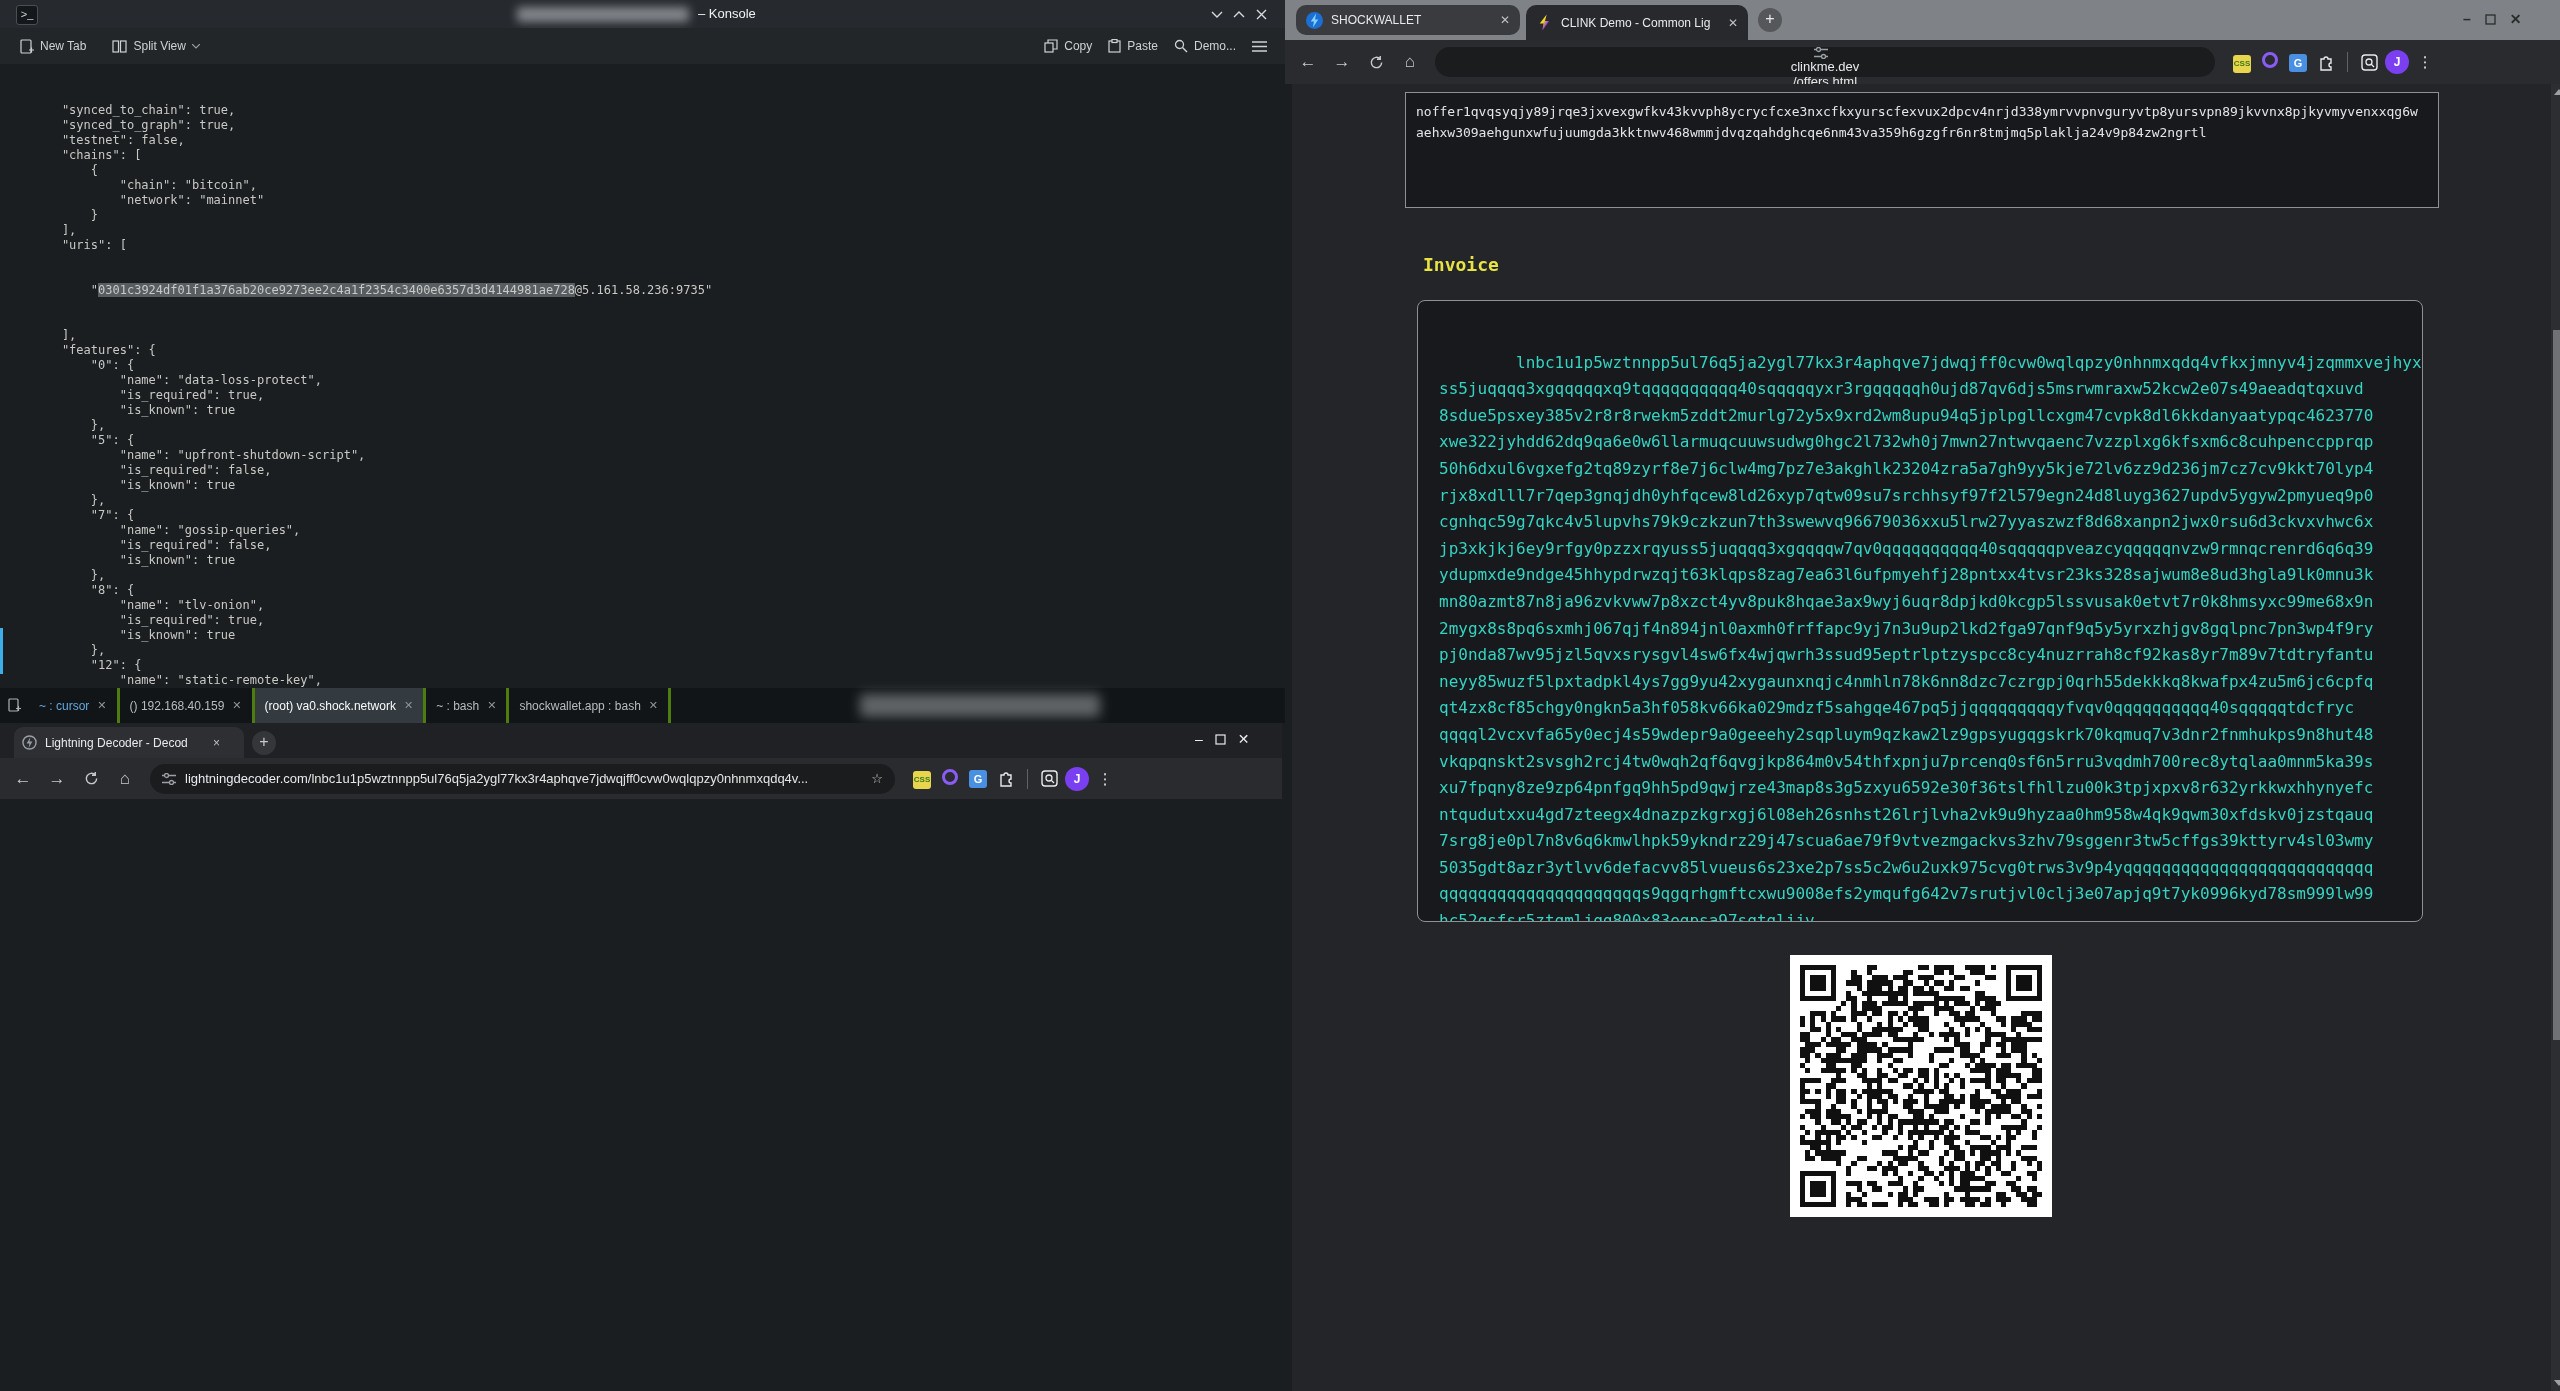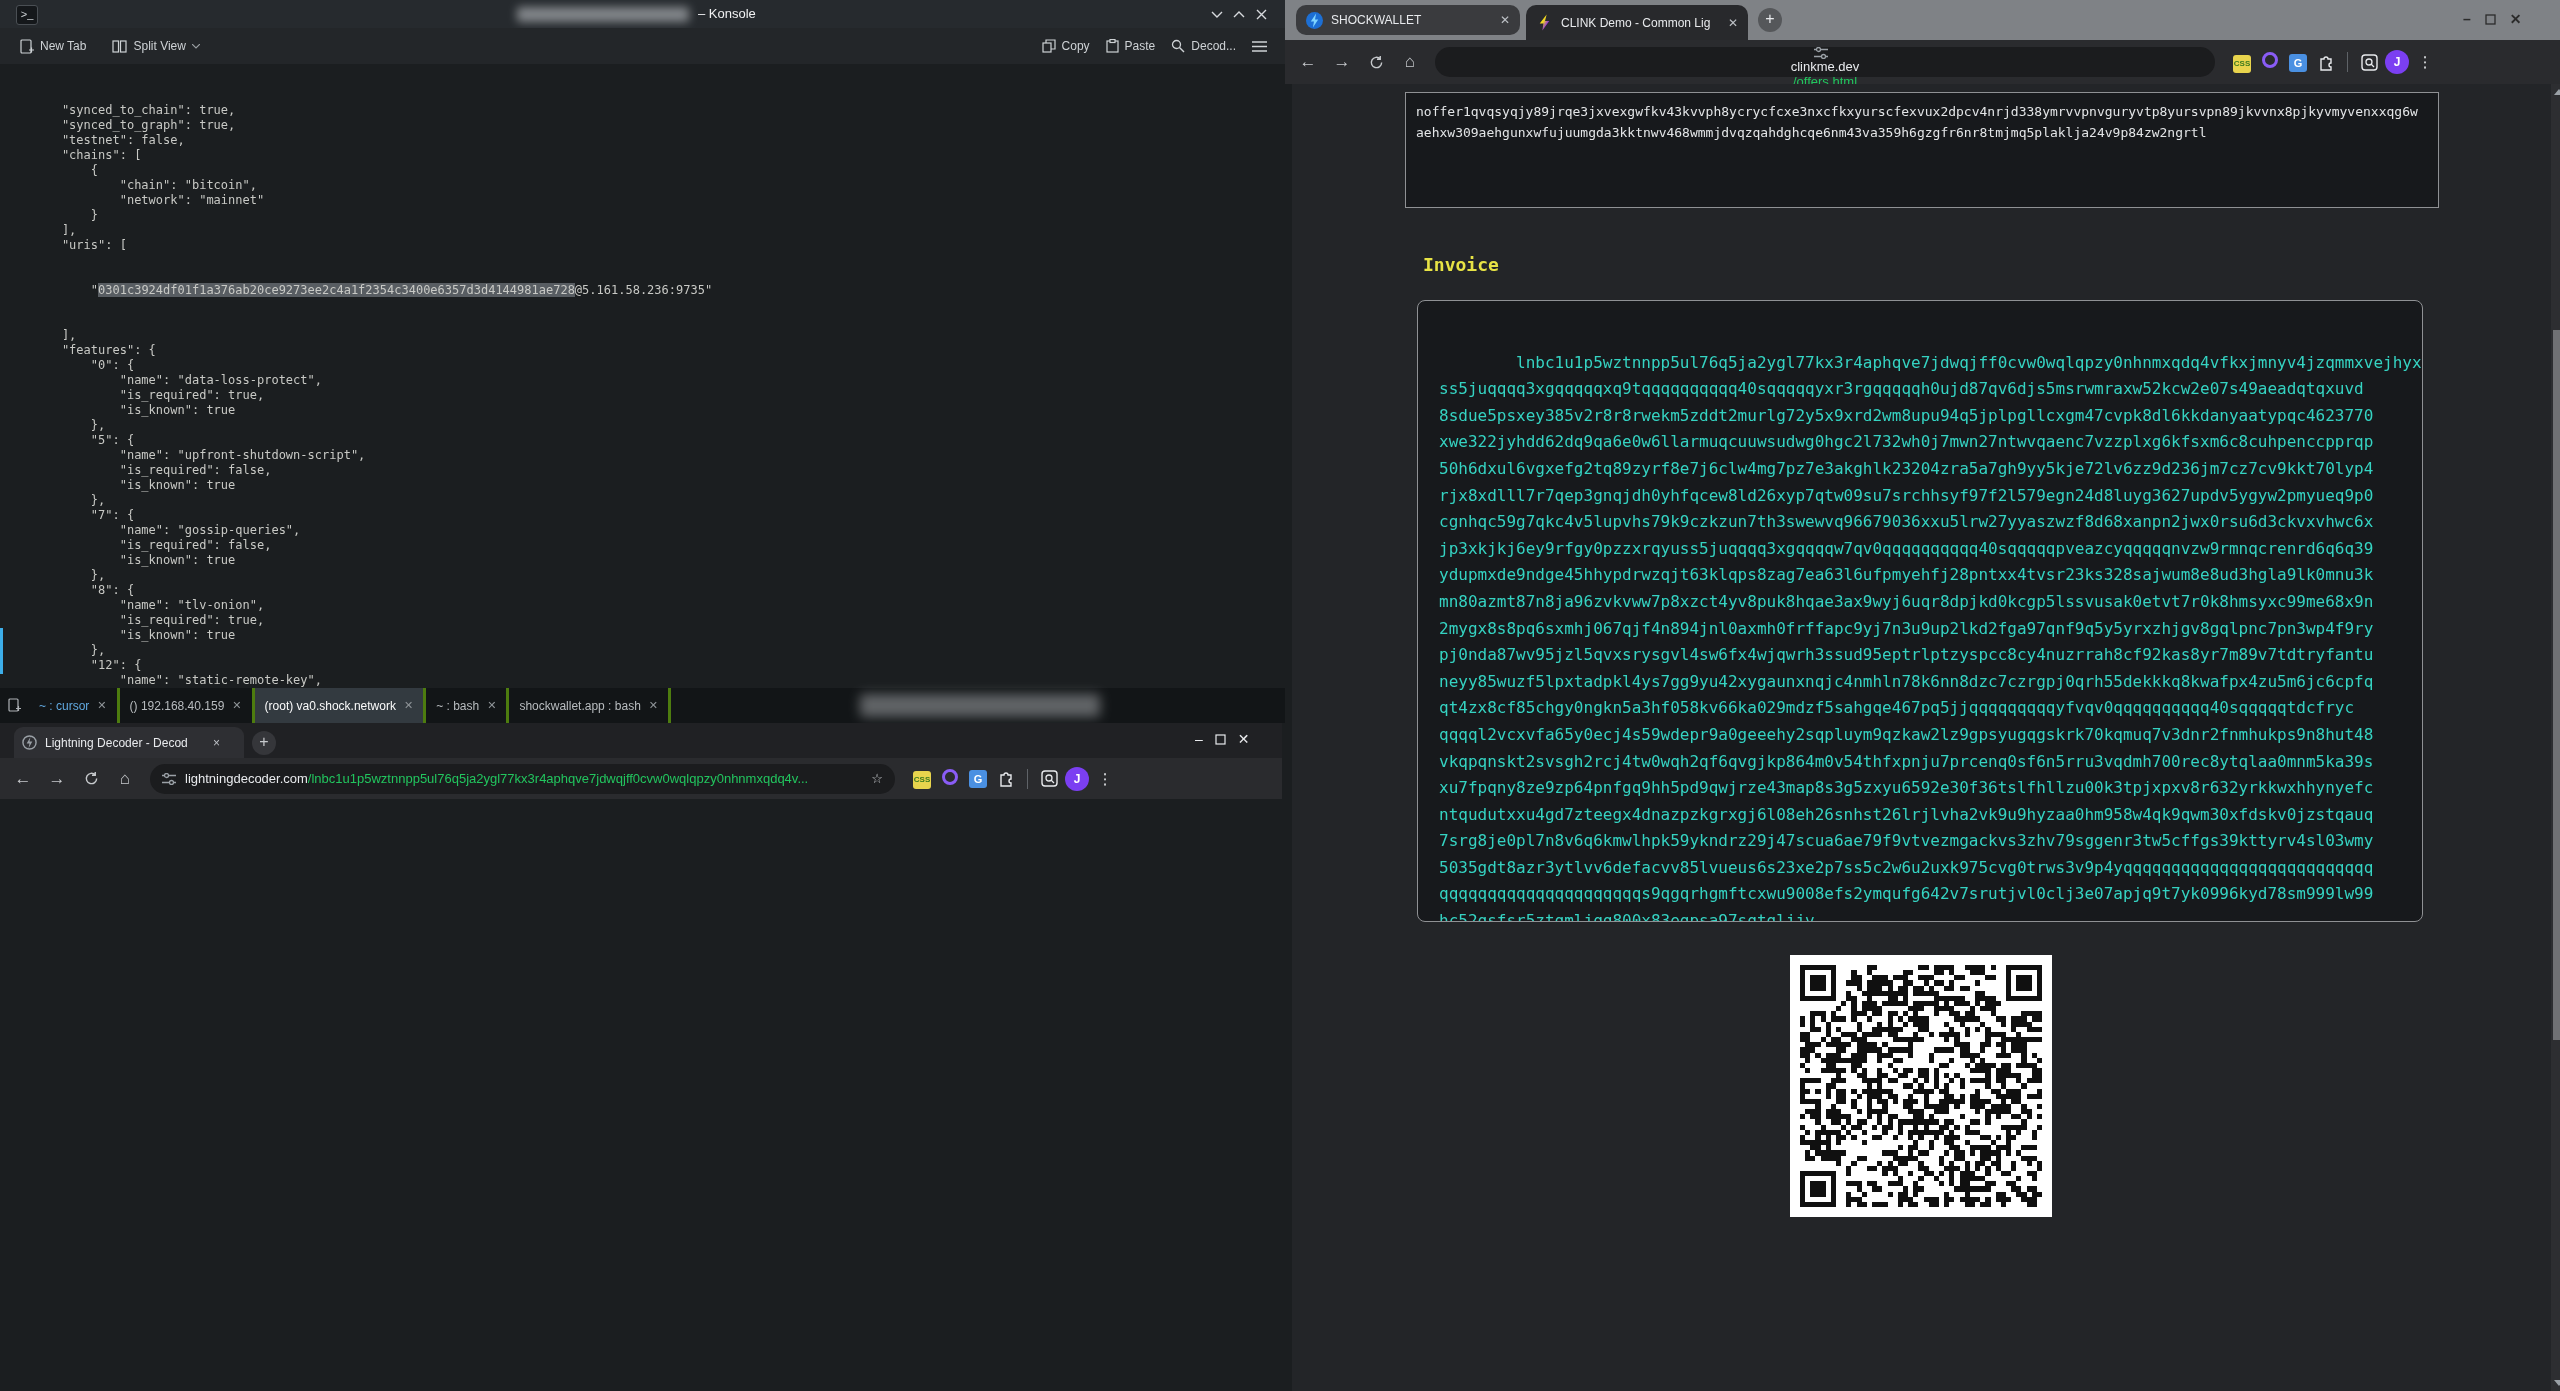--- a/index.html
+++ b/index.html
@@ -22,21 +22,21 @@
   .kon-tabbar{left:0;top:688px;width:1285px;height:35px;background:#121517;display:flex;align-items:stretch;color:#b8bcbf;font-size:12px;}
   .ktab{display:flex;align-items:center;gap:8px;padding:0 10px;border-right:3px solid #4d7c0f;}
   .ktab .x{color:#8f9498;font-size:11px;}
   .ktab.active{background:#333a40;color:#fbfbfb;}
   .ktab-blur{left:860px;top:694px;width:240px;height:23px;background:#75787b;border-radius:3px;filter:blur(6px);opacity:.8;}
   
   .cr-strip{background:#202124;}
   .cr-toolbar{background:#2a2b2e;display:flex;align-items:center;}
   .navico{color:#c7cacd;font-size:17px;width:34px;text-align:center;}
   .pill{background:#1b1c1e;border-radius:16px;height:30px;display:flex;align-items:center;color:#e8eaed;font-size:13px;padding:0 12px;box-sizing:border-box;}
-  .pill .path{color:#22c55e;}
+  .pill .path{color:#e5e5e5;}
   .extico{width:26px;text-align:center;}
   .avatar{width:24px;height:24px;border-radius:50%;background:#7b3ff2;color:#fff;font-size:12px;font-weight:bold;display:flex;align-items:center;justify-content:center;}
   .tabx{color:#bdc1c6;font-size:12px;}
   .crtab{display:flex;align-items:center;gap:8px;font-size:12px;color:#e8eaed;}
   .sb-thumb{background:#5f6368;border-radius:0px;}
   .tri-up{width:0;height:0;border-left:5px solid transparent;border-right:5px solid transparent;border-bottom:6px solid #9aa0a6;}
   .tri-down{width:0;height:0;border-left:5px solid transparent;border-right:5px solid transparent;border-top:6px solid #9aa0a6;}
   
   .clink-page{left:1285px;top:84px;width:1275px;height:1307px;background:#232528;overflow:hidden;}
   .box{background:#17191c;border:1px solid #8f9194;box-sizing:border-box;}
@@ -119,21 +119,21 @@
           </span>
         <span>Paste</span>
       </div>
       <div class="tbtn">
         <span>
             <svg class="lineico" width="14" height="14" viewBox="0 0 14 14">
               <circle cx="5.5" cy="5.5" r="4" fill="none" stroke="#ced2d5" stroke-width="1.3"></circle>
               <path d="M8.5 8.5 L13 13" stroke="#ced2d5" stroke-width="1.4"></path>
             </svg>
           </span>
-        <span>Decod...</span>
+        <span>Demo...</span>
       </div>
       <div class="tbtn" style="margin-right:10px;">
         <svg class="lineico" width="15" height="11" viewBox="0 0 15 11">
             <path d="M0 1 H15 M0 5.5 H15 M0 10 H15" stroke="#ced2d5" stroke-width="1.4"></path>
           </svg>
       </div>
     </div>
 
     <div class="abs kon-term mono">
       <div>    "synced_to_chain": true,

